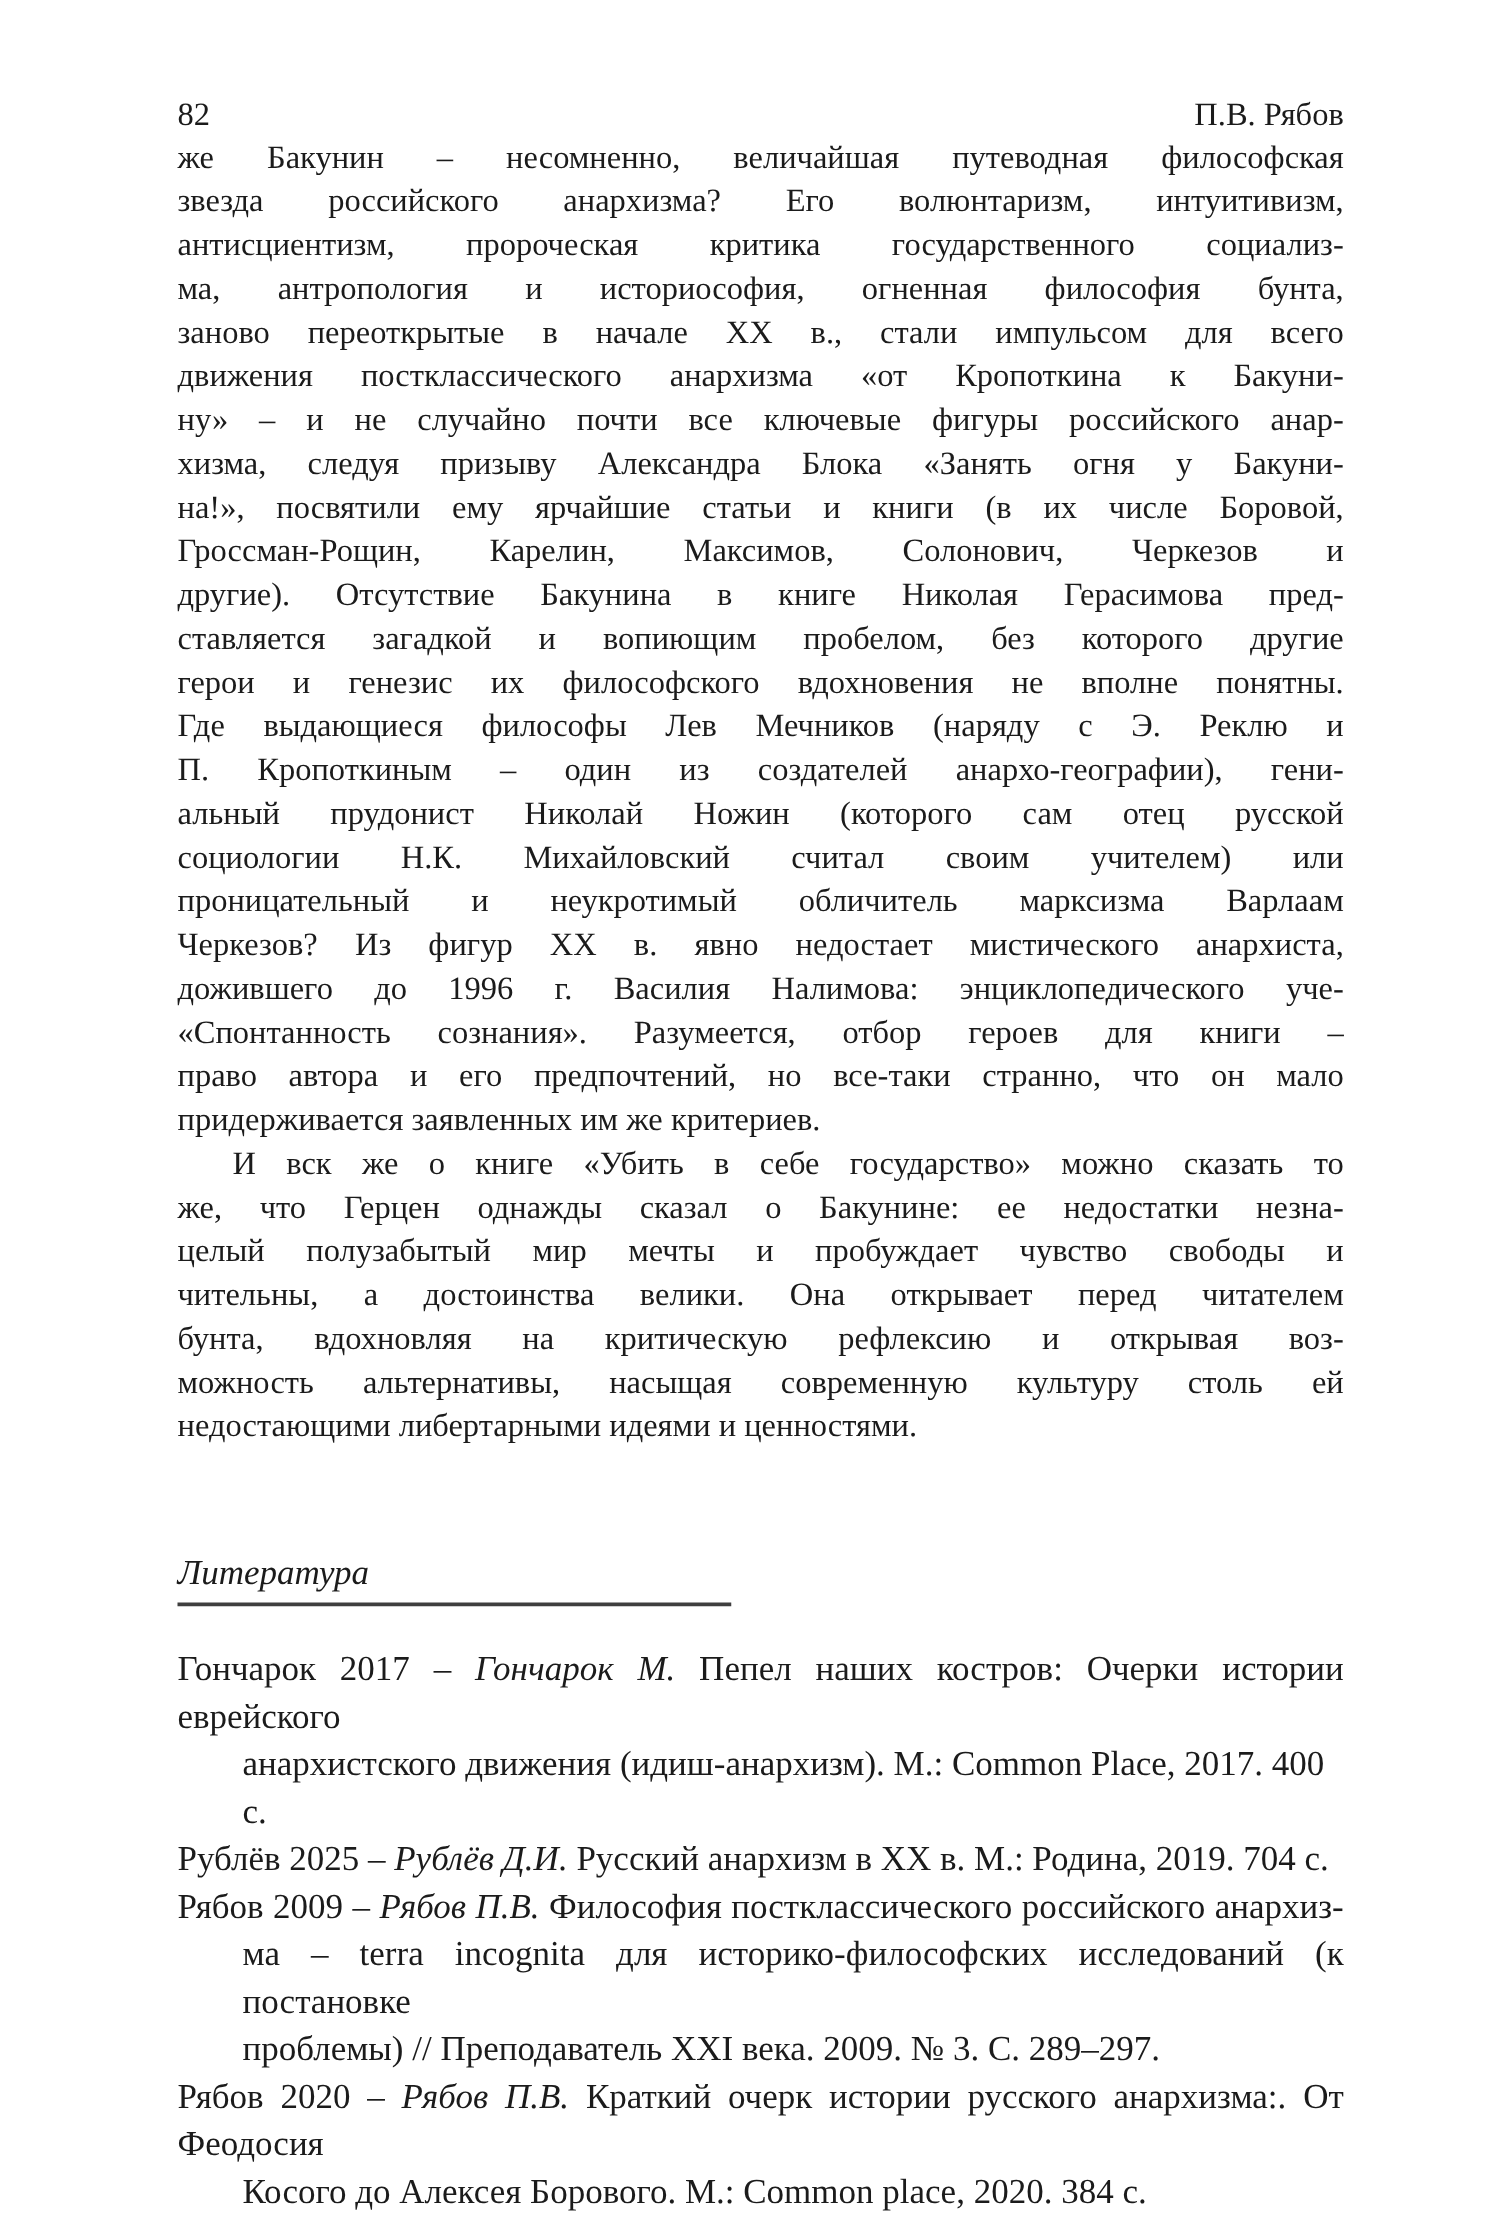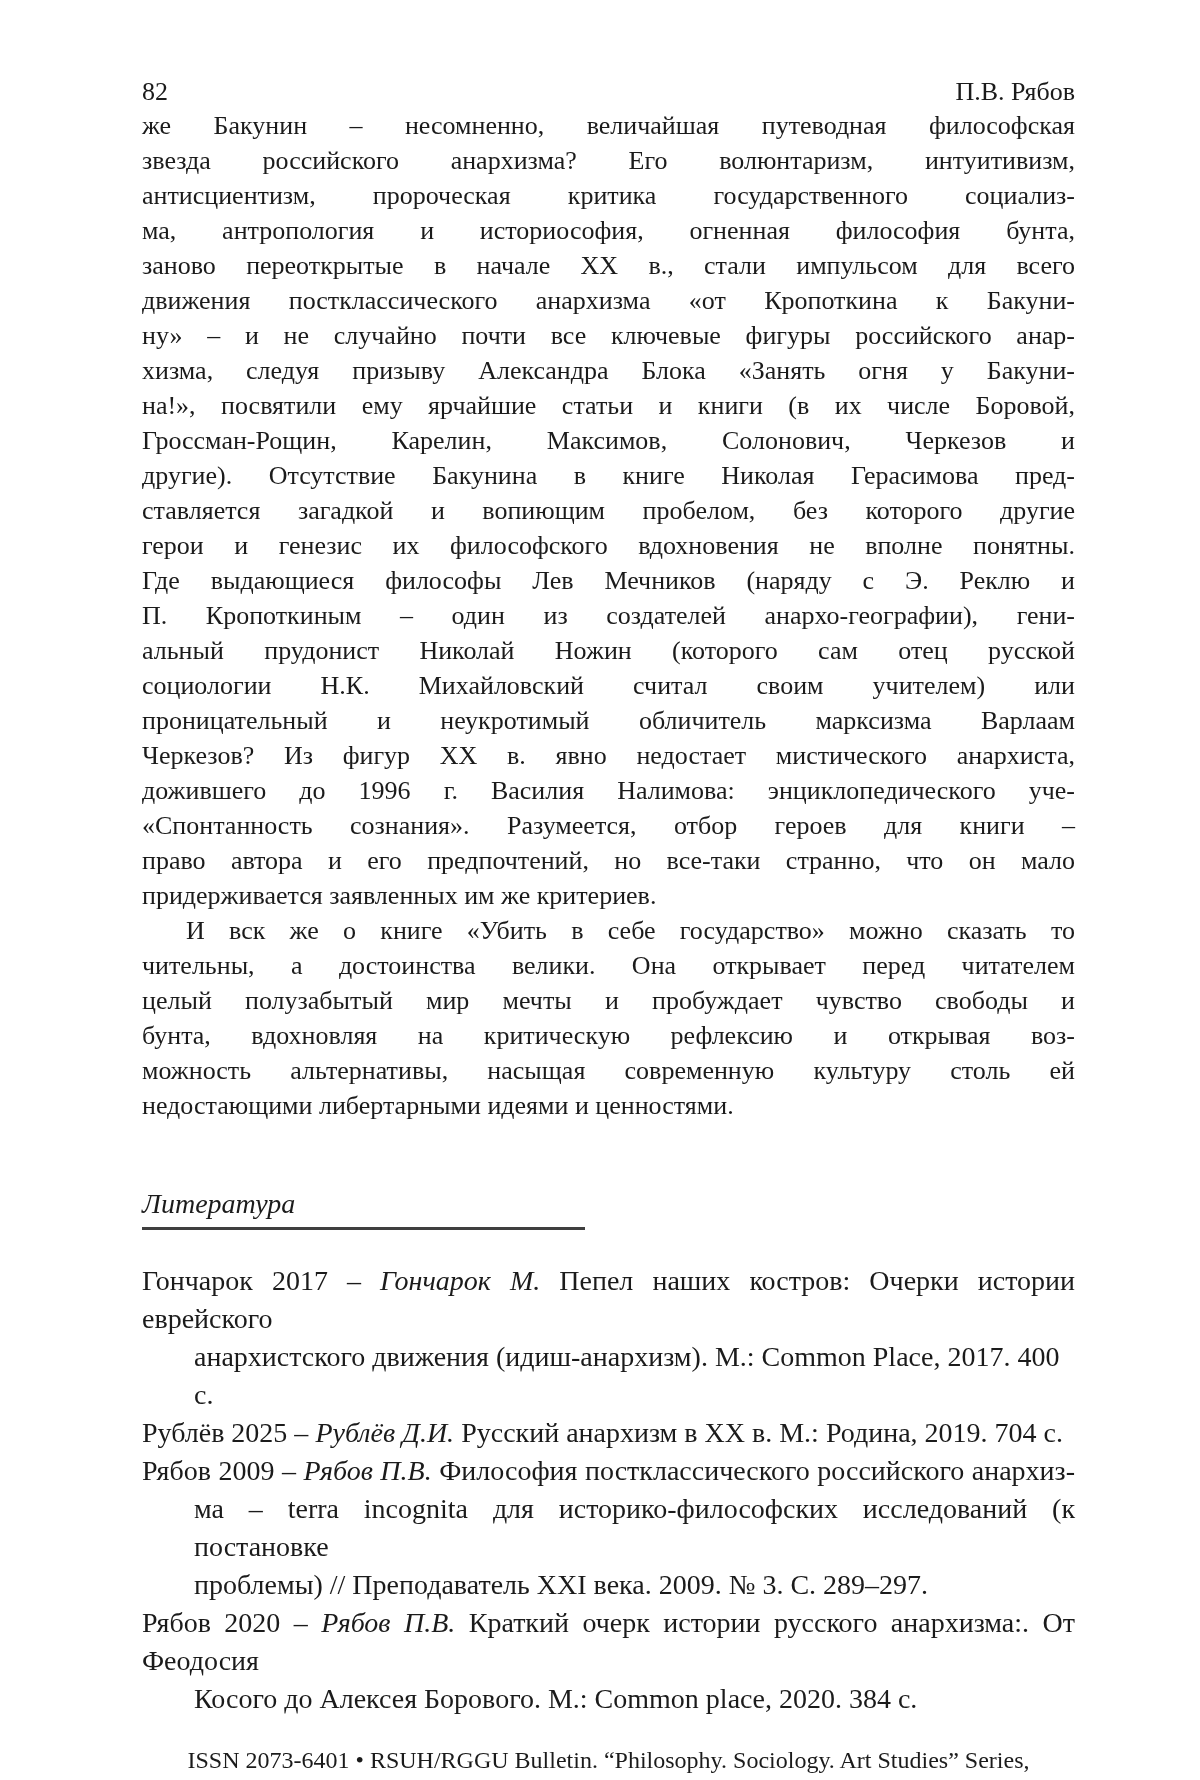--- a/index.html
+++ b/index.html
@@ -12,21 +12,21 @@
   .content { position:absolute; left:142px; top:0; width:933px; }
   .pagehead {
     display:flex; justify-content:space-between; align-items:baseline;
     padding-top:76px; font-size:26px; line-height:32px;
   }
   .bodytext { font-size:26px; line-height:35px; }
   .bline { text-align:justify; }
   .bline.j { text-align-last:justify; }
   .bline.indent { text-indent:44px; }
   .lit-head {
-    margin-top:64px; width:443px; padding-bottom:6px;
+    margin-top:84px; width:443px; padding-bottom:6px;
     border-bottom:3px solid #3f3f3f;
     font-size:28px; line-height:34px; font-style:italic;
   }
   .refs { margin-top:32px; font-size:28px; line-height:38px; }
   .ref-line { text-align:left; }
   .ref-line.j { text-align:justify; text-align-last:justify; }
   .ref-line.cont { padding-left:52px; }
   .it { font-style:italic; }
   .pagefoot { margin-top:22px; font-size:24px; line-height:40px; text-align:center; }
 </style>
@@ -62,22 +62,23 @@
         <div class="bline j">социологии Н.К. Михайловский считал своим учителем) или</div>
         <div class="bline j">проницательный и неукротимый обличитель марксизма Варлаам</div>
         <div class="bline j">Черкезов? Из фигур XX в. явно недостает мистического анархиста,</div>
         <div class="bline j">дожившего до 1996 г. Василия Налимова: энциклопедического уче-</div>
         <div class="bline j">«Спонтанность сознания». Разумеется, отбор героев для книги –</div>
         <div class="bline j">право автора и его предпочтений, но все-таки странно, что он мало</div>
         <div class="bline">придерживается заявленных им же критериев.</div>
       </div>
       <div>
         <div class="bline j indent">И вск же о книге «Убить в себе государство» можно сказать то</div>
+        <div class="bline j">же, что Герцен однажды сказал о Бакунине: ее недостатки незна-</div>
+        <div class="bline j">целый полузабытый мир мечты и пробуждает чувство свободы и</div>
         <div class="bline j">чительны, а достоинства велики. Она открывает перед читателем</div>
-        <div class="bline j">целый полузабытый мир мечты и пробуждает чувство свободы и</div>
         <div class="bline j">бунта, вдохновляя на критическую рефлексию и открывая воз-</div>
         <div class="bline j">можность альтернативы, насыщая современную культуру столь ей</div>
         <div class="bline">недостающими либертарными идеями и ценностями.</div>
       </div>
     </div>
 
     <div class="lit-head">
       <span>Литература</span>
     </div>
 

